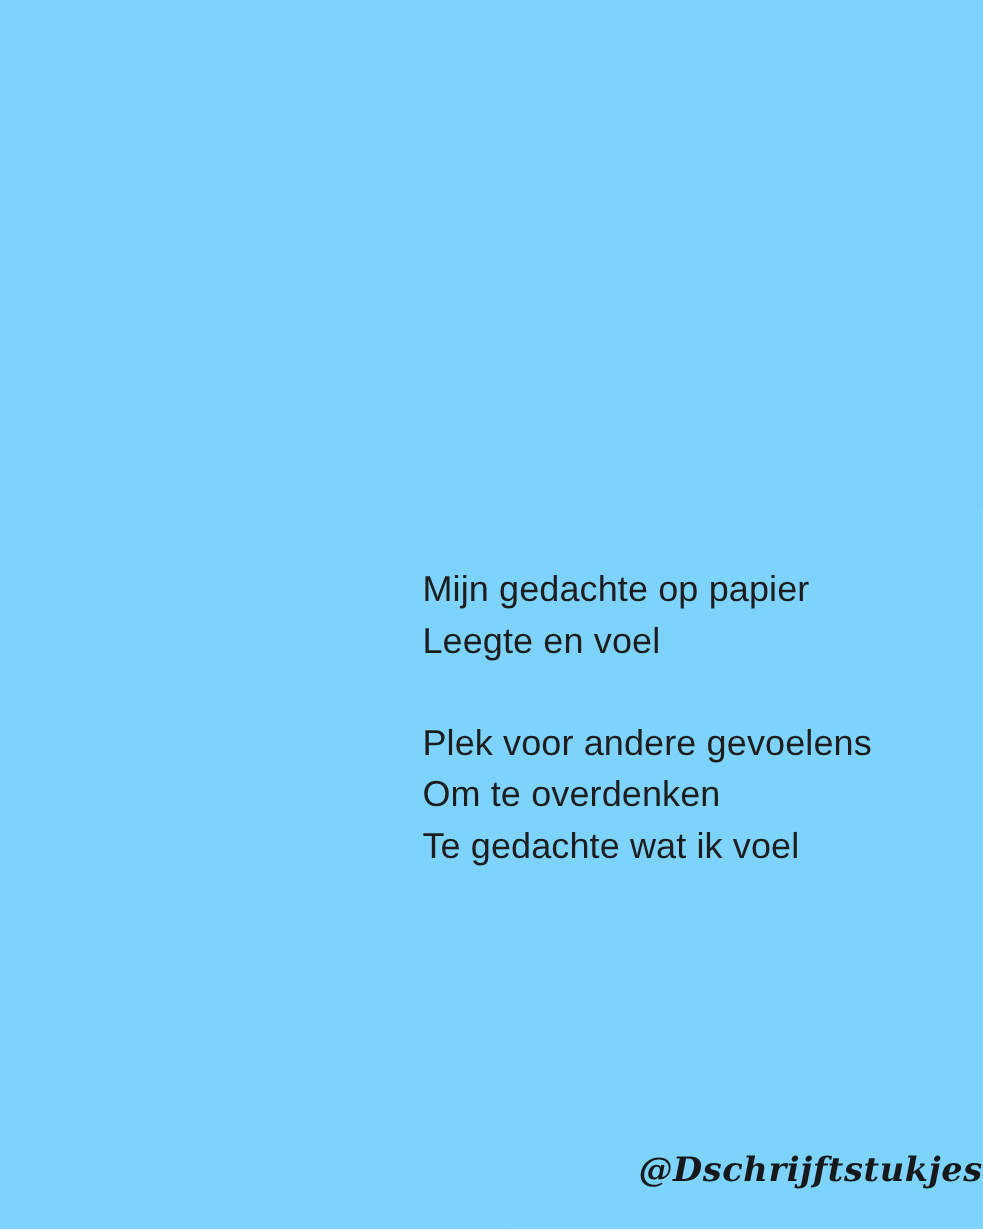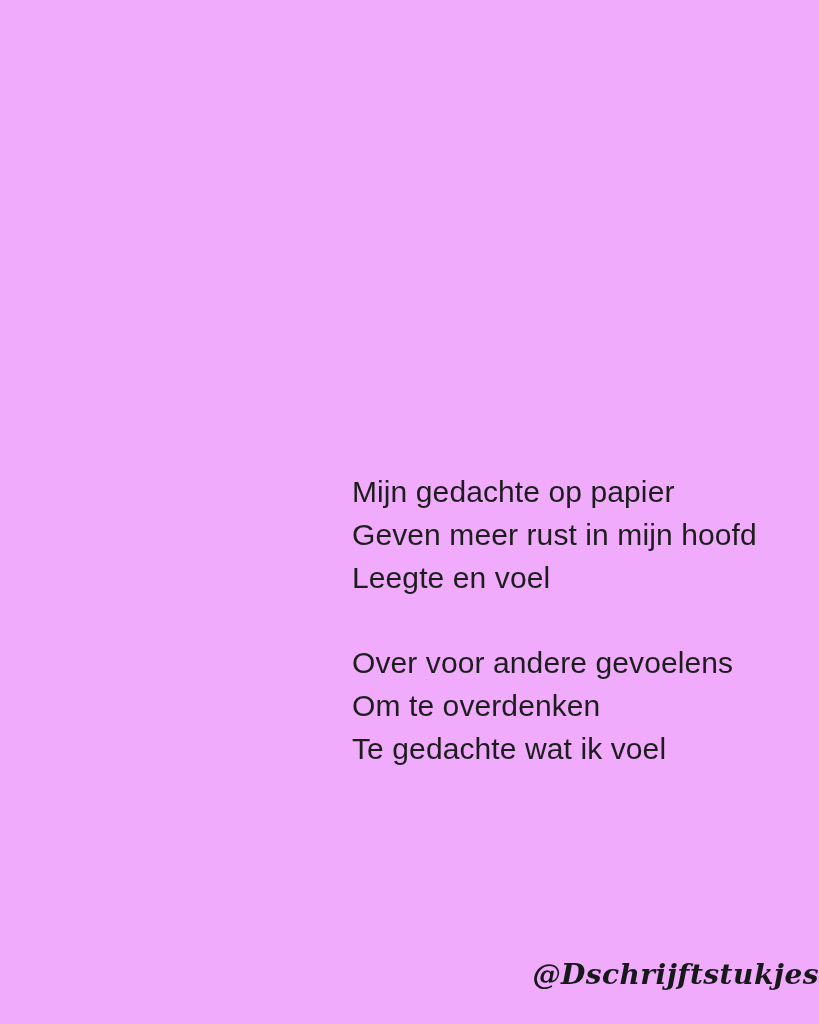--- a/index.html
+++ b/index.html
@@ -10,21 +10,21 @@
     width: 819px;
     height: 1024px;
     background: #dde6eb;
     font-family: "Liberation Sans", sans-serif;
     overflow: hidden;
   }
   .canvas {
     position: relative;
     width: 819px;
     height: 1024px;
-    background: #f0abfc;
+    background: #7dd3fc;
     text-decoration: underline;
   }
   .poem {
     position: absolute;
     left: 352px;
     top: 470px;
     width: 450px;
   }
   .stanza {
     margin: 0 0 0 0;
@@ -57,26 +57,25 @@
 </style>
 </head>
 <body>
 
 <div class="canvas">
 
   <div class="poem">
 
     <div class="stanza">
       <div class="line">Mijn gedachte op papier</div>
-      <div class="line">Geven meer rust in mijn hoofd</div>
       <div class="line">Leegte en voel</div>
     </div>
 
     <div class="stanza">
-      <div class="line">Over voor andere gevoelens</div>
+      <div class="line">Plek voor andere gevoelens</div>
       <div class="line">Om te overdenken</div>
       <div class="line">Te gedachte wat ik voel</div>
     </div>
 
   </div>
 
   <div class="signature">@Dschrijftstukjes</div>
 
 </div>
 

